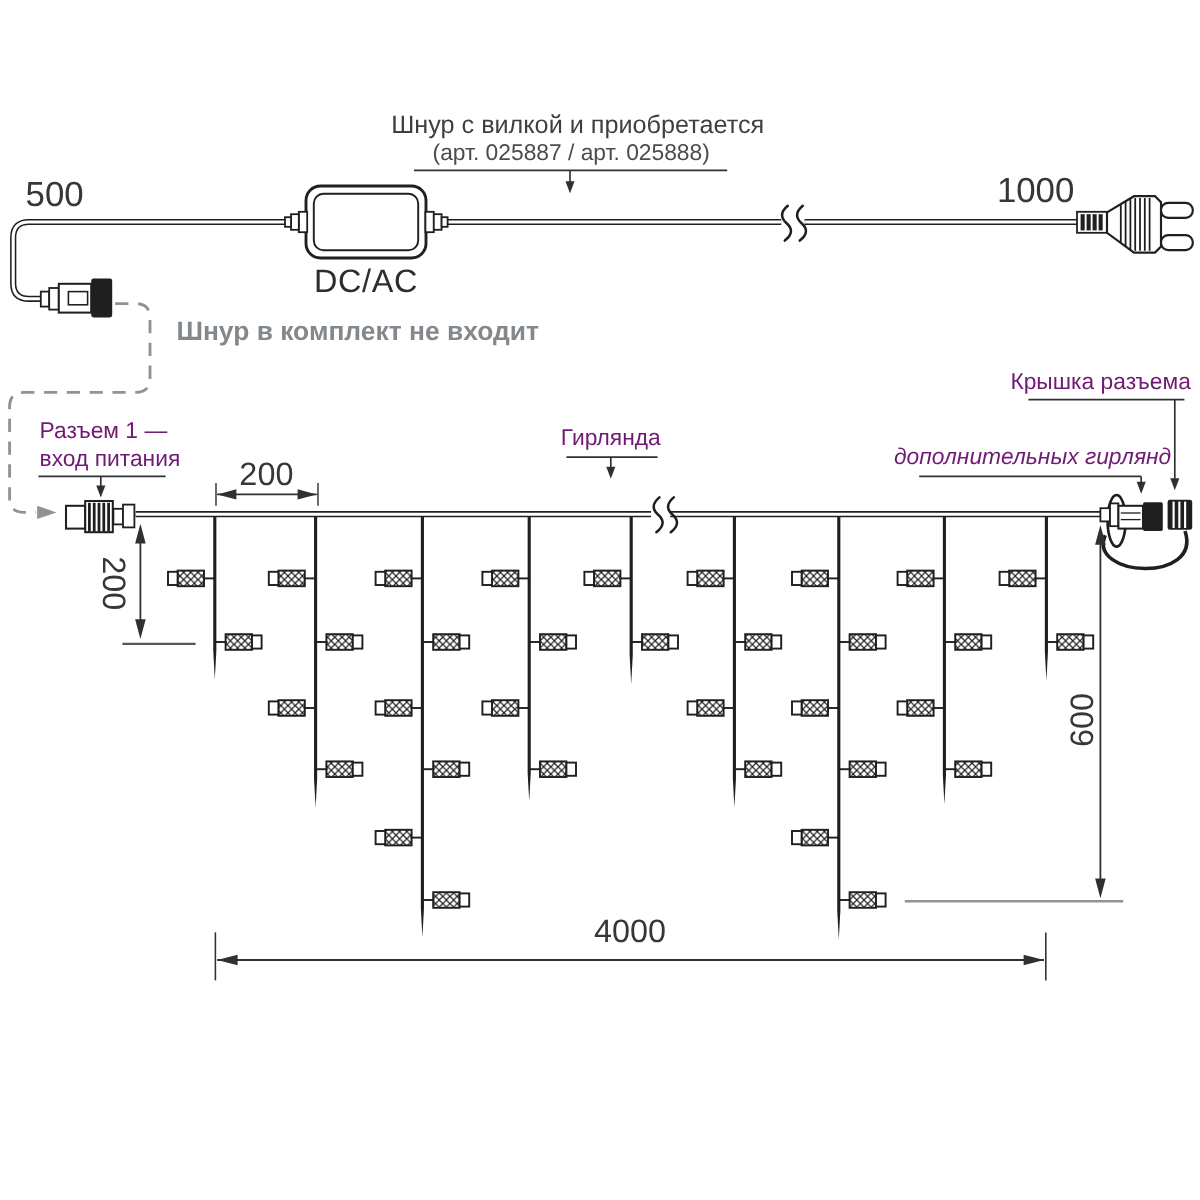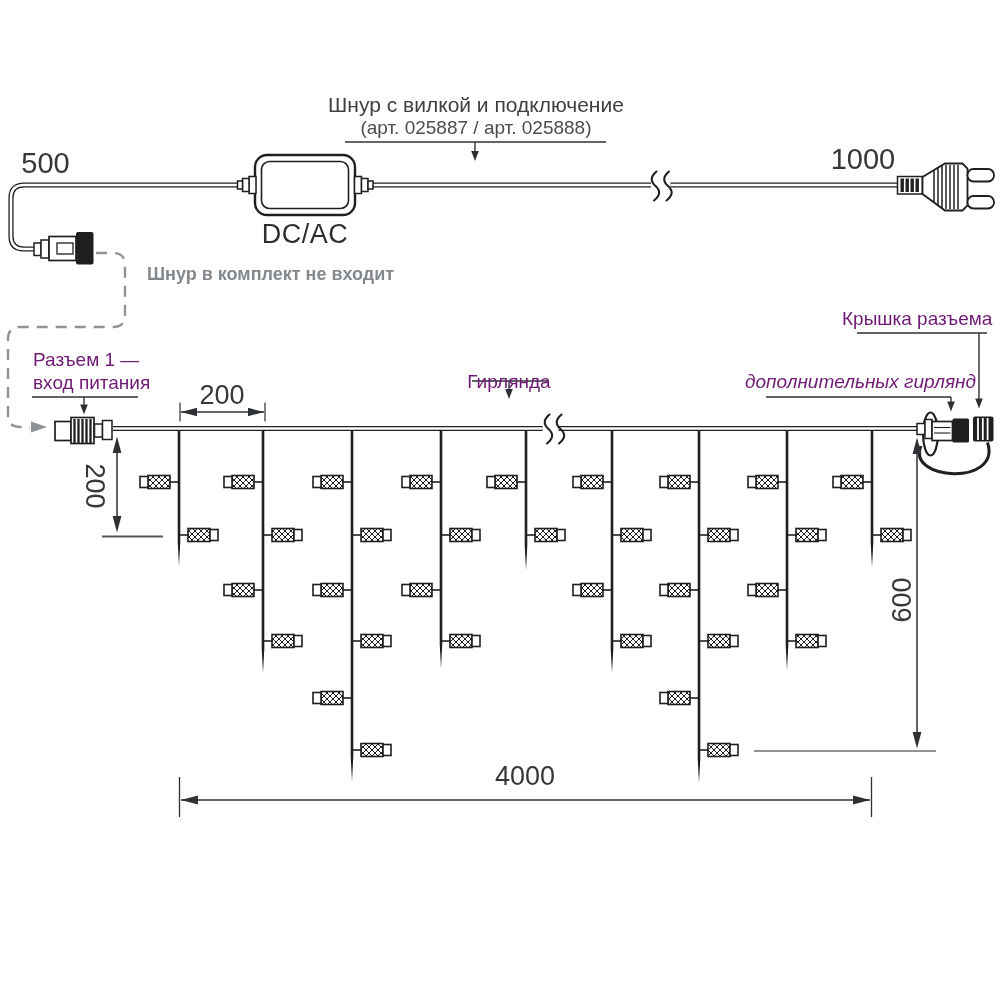--- a/index.html
+++ b/index.html
@@ -9,21 +9,21 @@
   }
   #art{position:absolute;left:0;top:0;}
   .t{position:absolute;color:#3d4043;line-height:1.12;white-space:nowrap;}
   .ctr{text-align:center;}
   .rgt{text-align:right;}
   .dimtxt{font-size:27px;color:#35383b;letter-spacing:0;}
   .bigdim{font-size:29px;color:#35383b;}
   .lbl{font-size:19px;color:#701a75;}
   .title{font-size:21px;color:#3d4043;}
   .subtitle{font-size:19px;color:#4a4d50;}
-  .note{font-size:18px;font-weight:700;color:#83888d;}
+  .note{font-size:22px;font-weight:700;color:#83888d;}
   .dcac{font-size:27px;color:#2b2e31;letter-spacing:0.5px;margin-top:48px;}
   .rot-cw{transform:rotate(90deg);}
   .rot-ccw{transform:rotate(-90deg);}
 </style>
 </head>
 <body>
 
 <div id="stage">
 
   <svg id="art" width="1000" height="1000" viewBox="0 0 1000 1000">
@@ -398,29 +398,29 @@
       <line x1="181" y1="800" x2="870" y2="800" stroke="#2e3134" stroke-width="1.5"></line>
       <polygon points="181,800 198,795.6 198,804.4" fill="#2e3134"></polygon>
       <polygon points="870,800 853,795.6 853,804.4" fill="#2e3134"></polygon>
     </g>
   </svg>
 
   <div class="t bigdim ctr" style="left:8px;top:147px;width:75px;">500</div>
   <div class="t bigdim ctr" style="left:818px;top:143px;width:90px;">1000</div>
   <div class="t dcac ctr" style="left:255px;top:171px;width:100px;">DC/AC</div>
 
-  <div class="t title ctr" style="left:326px;top:93px;width:300px;">Шнур с вилкой и подключение</div>
+  <div class="t title ctr" style="left:326px;top:93px;width:300px;">Шнур с вилкой и приобретается</div>
   <div class="t subtitle ctr" style="left:326px;top:117px;width:300px;">(арт. 025887 /  арт. 025888)</div>
 
   <div class="t note" style="left:147px;top:264px;">Шнур в комплект не входит</div>
 
   <div class="t lbl" style="left:33px;top:349px;">Разъем 1 —</div>
   <div class="t lbl" style="left:33px;top:372px;">вход питания</div>
 
-  <div class="t lbl ctr" style="left:444px;top:355px;width:130px;margin-top:16px;">Гирлянда</div>
+  <div class="t lbl ctr" style="left:444px;top:355px;width:130px;">Гирлянда</div>
 
   <div class="t lbl rgt" style="left:842px;top:308px;width:150px;">Крышка разъема</div>
   <div class="t lbl ctr" style="left:745px;top:371px;width:220px;font-style:italic;">дополнительных гирлянд</div>
 
   <div class="t dimtxt ctr" style="left:182px;top:380px;width:80px;">200</div>
   <div class="t dimtxt ctr rot-cw" style="left:51px;top:472px;width:90px;height:28px;">200</div>
   <div class="t dimtxt ctr rot-ccw" style="left:856px;top:586px;width:90px;height:28px;">600</div>
   <div class="t dimtxt ctr" style="left:462px;top:761px;width:126px;">4000</div>
 
 </div>

